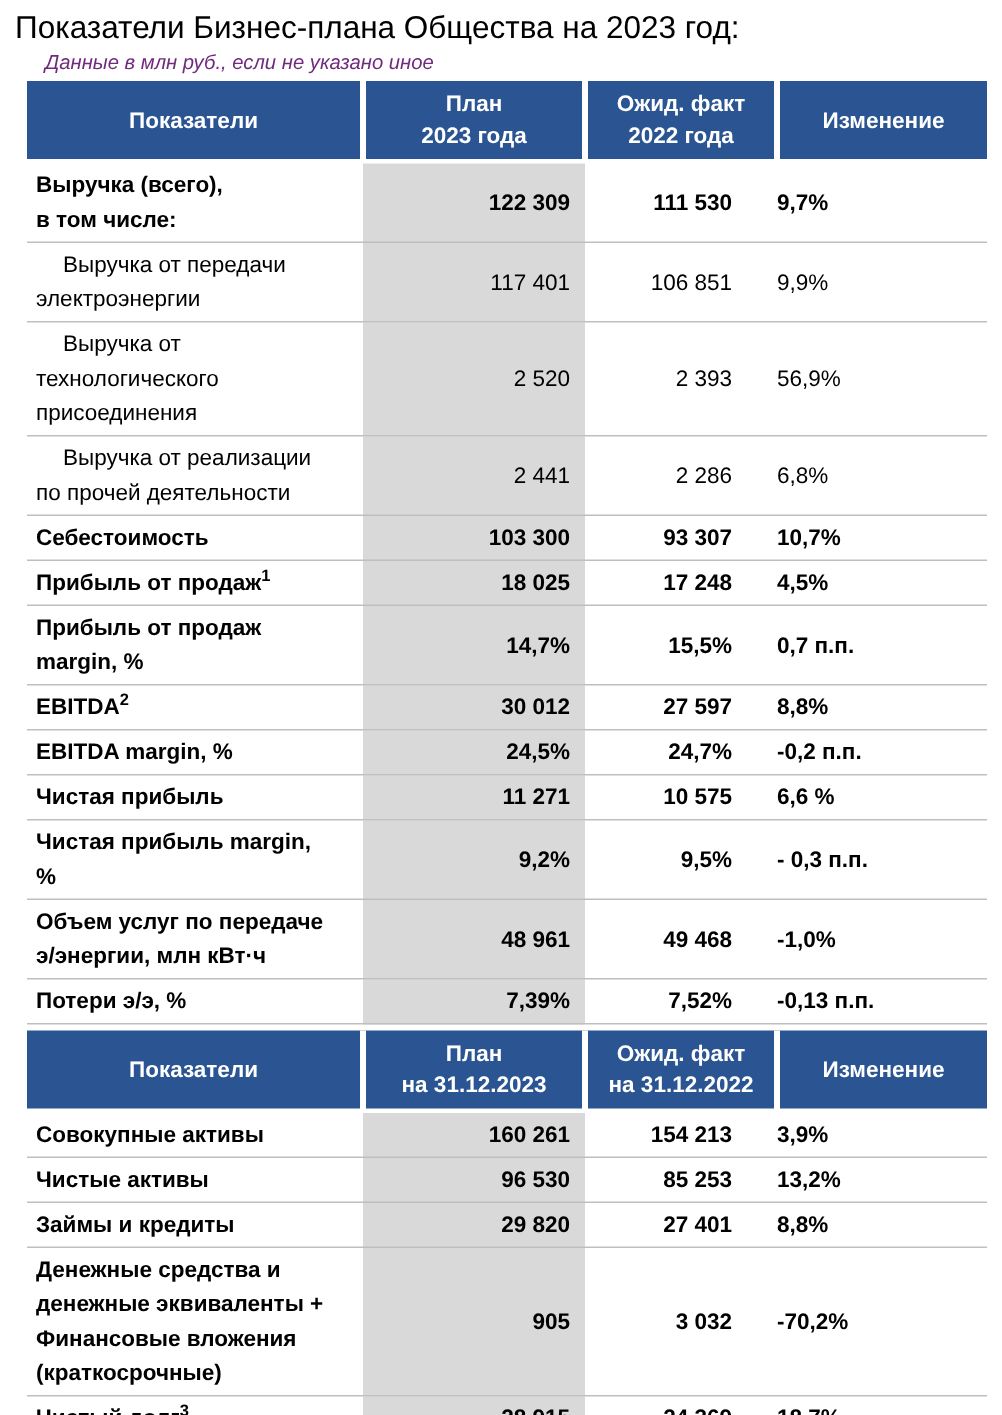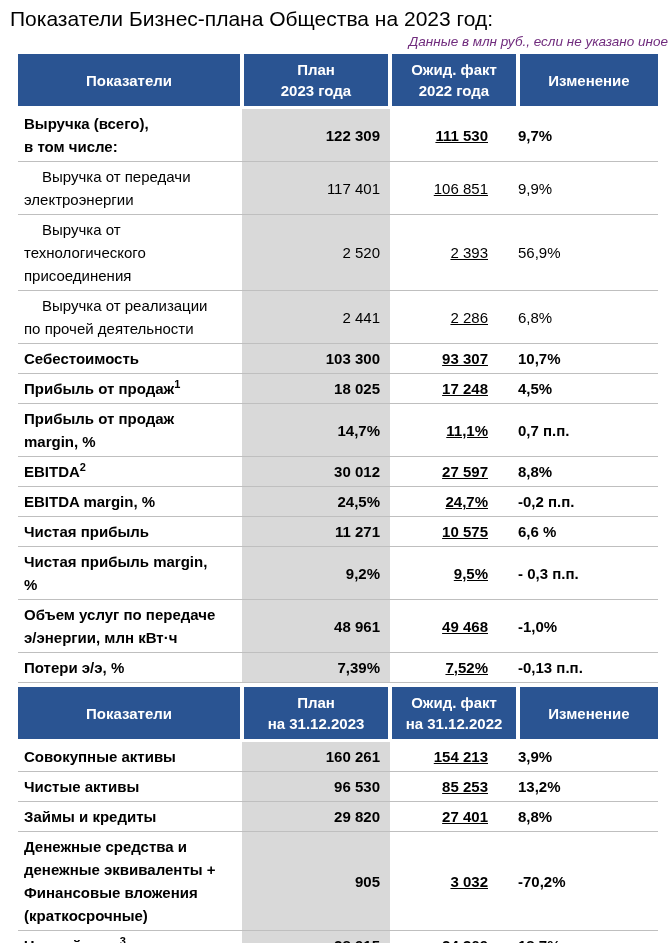--- a/index.html
+++ b/index.html
@@ -4,21 +4,20 @@
 <style>
   html, body { margin:0; padding:0; }
   body {
     width:668px; background:#ffffff; color:#000000;
     font-family:"Liberation Sans", sans-serif;
   }
   .title { font-size:21px; font-weight:400; margin:7px 0 3px 10px; }
   .subtitle {
     font-size:13.5px; font-style:italic; color:#702B7D;
     margin:0 0 5px 30px;
-    text-align:right;
   }
   table {
     border-collapse:collapse; table-layout:fixed;
     width:640px; margin-left:18px;
   }
   table.t2 { margin-top:4px; }
   th {
     background:#2A5492; color:#ffffff;
     font-size:15px; font-weight:bold; text-align:center; vertical-align:middle;
     white-space:pre-line; line-height:21px; padding:5px 2px;
@@ -27,21 +26,21 @@
   th + th { border-left:4px solid #ffffff; }
   td {
     font-size:15px; font-weight:bold; line-height:23px;
     padding:3px 0; vertical-align:middle;
     border-bottom:1px solid #BFBFBF;
   }
   tr.sub td { font-weight:400; }
   td.c-label { white-space:pre-line; padding-left:6px; padding-right:19px; }
   tr.sub td.c-label { text-indent:18px;margin-top:43px; }
   td.c-plan { background:#D9D9D9; text-align:right; padding-right:10px; }
-  td.c-fact { text-align:right; padding-right:30px;text-decoration:underline; }
+  td.c-fact { text-align:right; padding-right:30px; }
   td.c-chg  { text-align:left; padding-right:18px; }
   table.t2 tr:last-child td { border-bottom:2px solid #BDBDBD; }
   sup.mark { font-size:11px; line-height:0; }
 </style>
 </head>
 <body>
 
 <div class="title">Показатели Бизнес-плана Общества на 2023 год:</div>
 <div class="subtitle">Данные в млн руб., если не указано иное</div>
 
@@ -99,21 +98,21 @@
   <tr>
     <td class="c-label"><span>Прибыль от продаж</span><sup class="mark">1</sup></td>
     <td class="c-plan">18 025</td>
     <td class="c-fact">17 248</td>
     <td class="c-chg">4,5%</td>
   </tr>
   <tr>
     <td class="c-label">Прибыль от продаж
 margin, %</td>
     <td class="c-plan">14,7%</td>
-    <td class="c-fact">11,1%</td>
+    <td class="c-fact">15,5%</td>
     <td class="c-chg">0,7 п.п.</td>
   </tr>
   <tr>
     <td class="c-label"><span>EBITDA</span><sup class="mark">2</sup></td>
     <td class="c-plan">30 012</td>
     <td class="c-fact">27 597</td>
     <td class="c-chg">8,8%</td>
   </tr>
   <tr>
     <td class="c-label">EBITDA margin, %</td>

